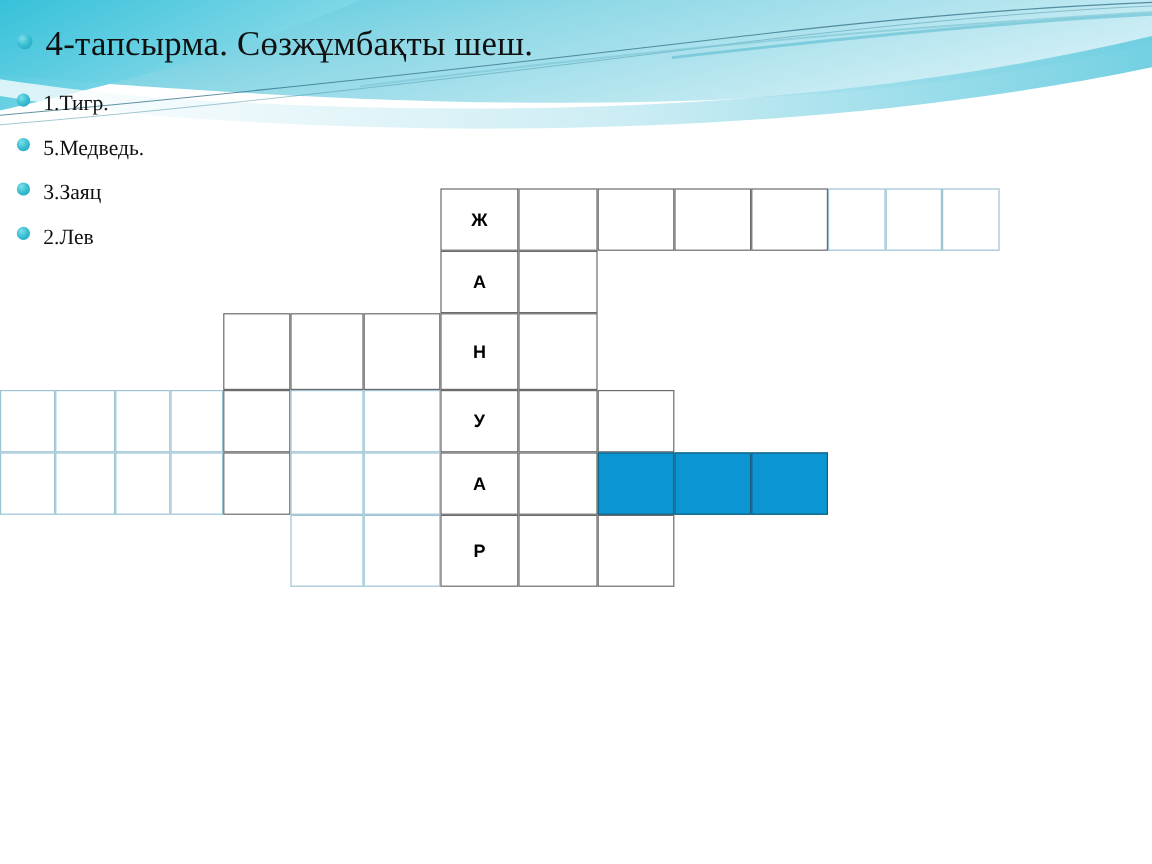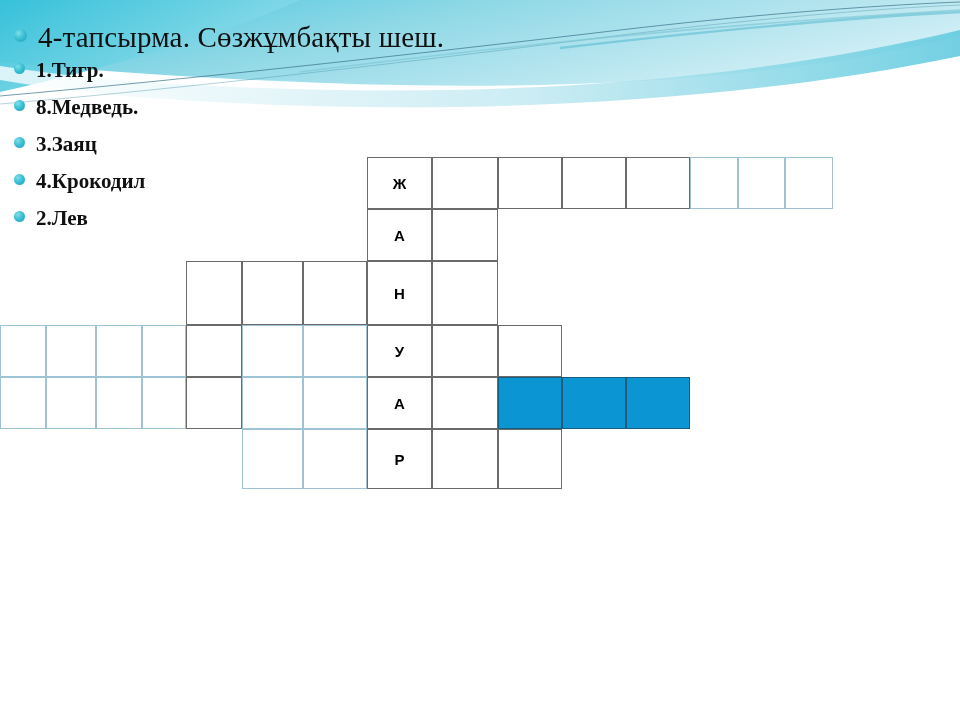--- a/index.html
+++ b/index.html
@@ -11,30 +11,30 @@
 
   
   #banner{position:absolute;left:0;top:0;width:960px;height:130px;overflow:hidden;}
   #banner svg{display:block;}
 
   
   #slide{position:absolute;left:0;top:0;width:960px;height:720px;}
 
   
   #bullet-list{position:absolute;left:14px;top:20px;width:360px;}
-  .bullet-row{display:flex;align-items:baseline;margin-bottom:4px;}
+  .bullet-row{display:flex;align-items:baseline;margin-bottom:20px;}
   .bullet-dot{
     width:11px;height:11px;border-radius:50%;
     background:radial-gradient(circle at 35% 32%, #7fdfe9 0%, #3cc0d4 45%, #1b9fba 100%);
     flex:0 0 11px;margin-right:11px;position:relative;top:-3px;
   }
   .bullet-text{color:#101010;white-space:nowrap;}
   .lvl-title .bullet-text{font-size:29px;line-height:34px;letter-spacing:.2px;}
   .lvl-title .bullet-dot{width:13px;height:13px;flex:0 0 13px;top:-5px;}
-  .lvl-item  .bullet-text{font-size:21px;line-height:25px;font-weight:bold;}
+  .lvl-item  .bullet-text{font-size:18px;line-height:25px;font-weight:normal;}
   .lvl-item  {margin-bottom:12px;}
 
   
   #crossword{position:absolute;left:0;top:0;width:960px;height:720px;}
   .cell{
     position:absolute;box-sizing:border-box;
     border:1.4px solid #6b6b6b;
     background:transparent;
     display:flex;align-items:center;justify-content:center;
     font-family:"Liberation Sans", sans-serif;
@@ -84,29 +84,25 @@
     <div class="bullet-row lvl-title">
       <span class="bullet-dot"></span>
       <span class="bullet-text">4-тапсырма. Сөзжұмбақты шеш.</span>
     </div>
     <div class="bullet-row lvl-item">
       <span class="bullet-dot"></span>
       <span class="bullet-text">1.Тигр.</span>
     </div>
     <div class="bullet-row lvl-item">
       <span class="bullet-dot"></span>
-      <span class="bullet-text">8.Медведь.</span>
+      <span class="bullet-text">5.Медведь.</span>
     </div>
     <div class="bullet-row lvl-item">
       <span class="bullet-dot"></span>
       <span class="bullet-text">3.Заяц</span>
-    </div>
-    <div class="bullet-row lvl-item">
-      <span class="bullet-dot"></span>
-      <span class="bullet-text">4.Крокодил</span>
     </div>
     <div class="bullet-row lvl-item">
       <span class="bullet-dot"></span>
       <span class="bullet-text">2.Лев</span>
     </div>
   </div>
 
   <div id="crossword">
       <div class="cell" style="left: 367px; top: 157px; width: 65px; height: 52px;">
         <span>Ж</span>

